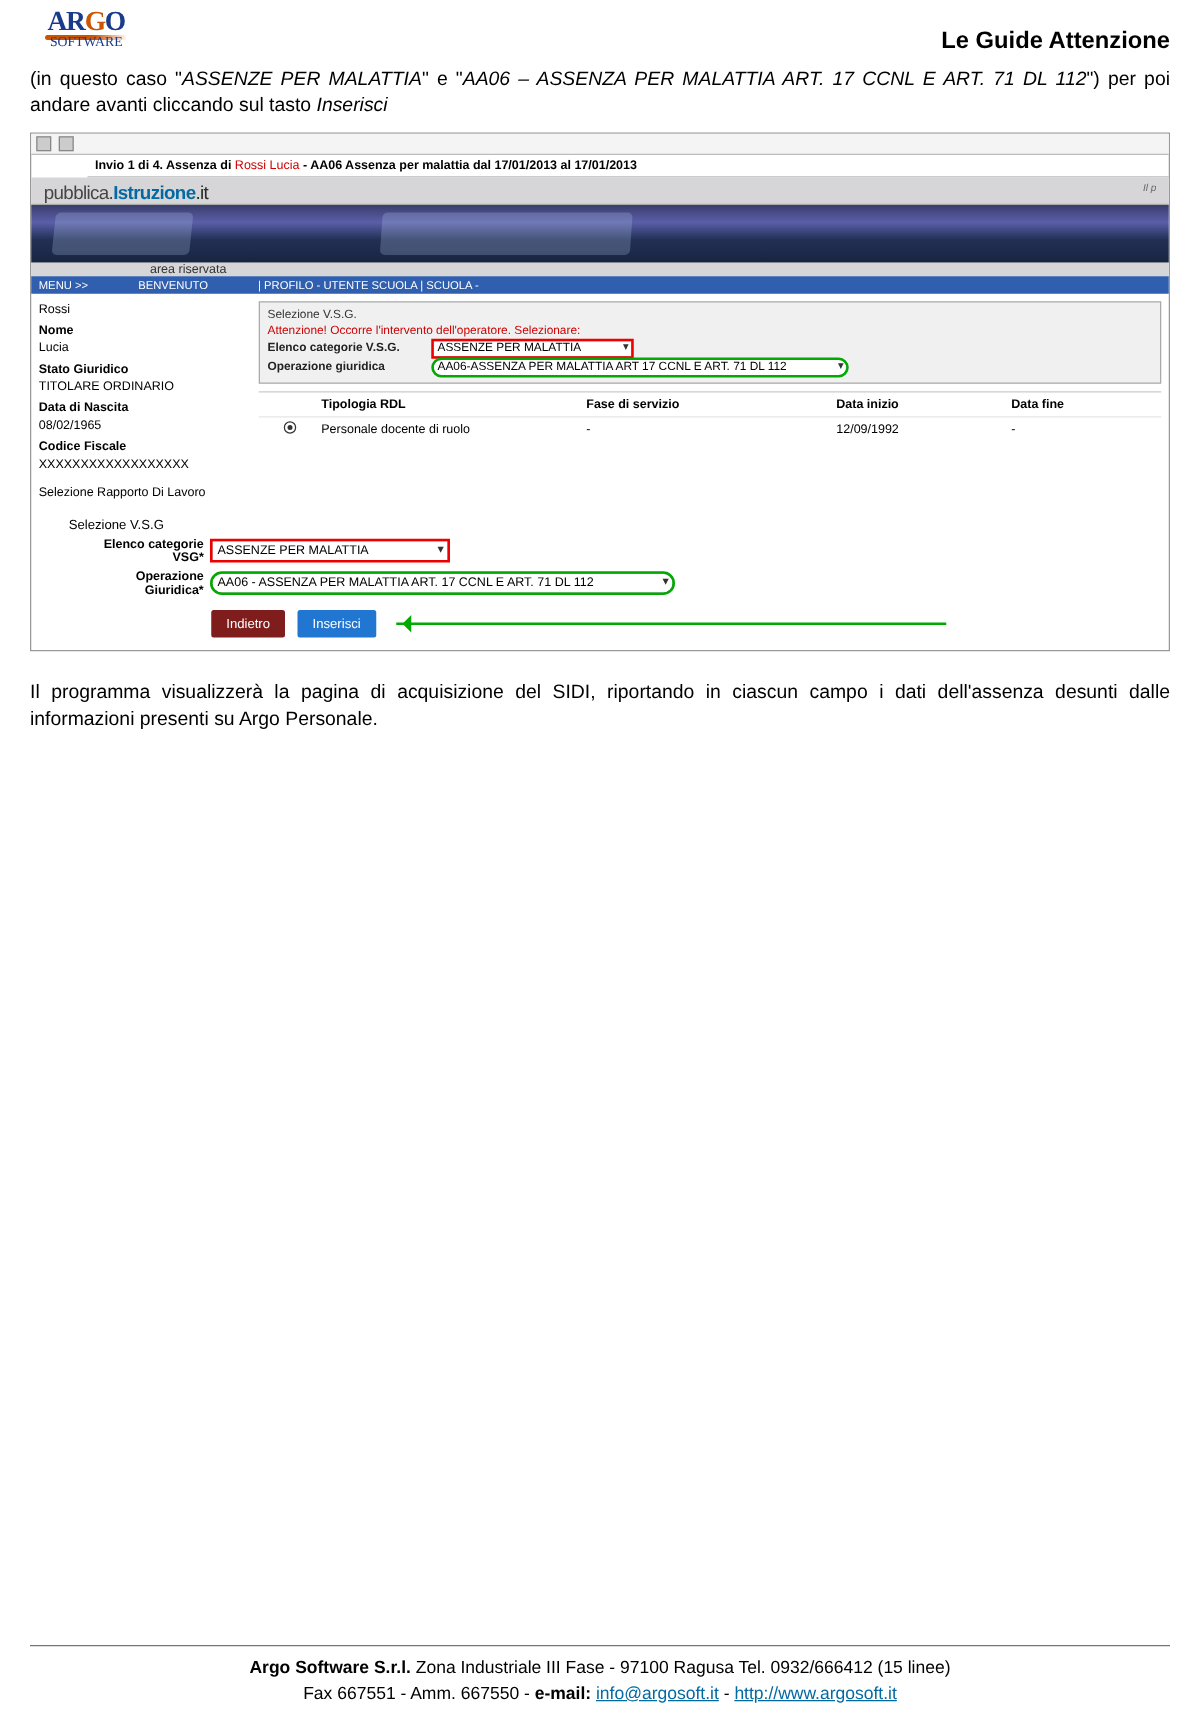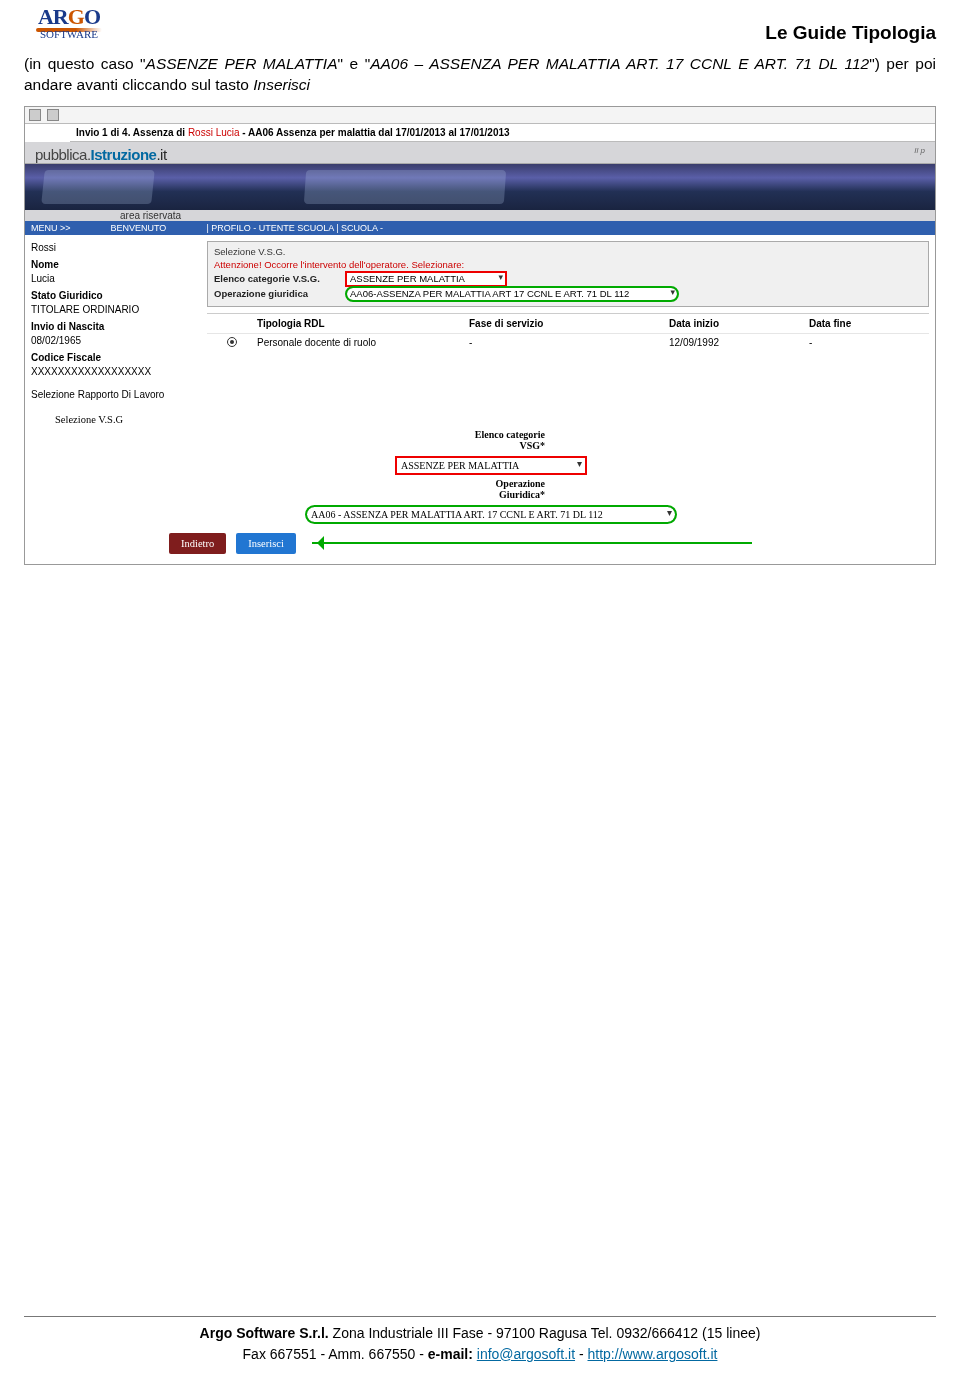--- a/index.html
+++ b/index.html
@@ -62,22 +62,22 @@
   .hl-red { outline:2px solid #e00; outline-offset:-1px; }
   .hl-green { outline:2px solid #0a0; outline-offset:-1px; border-radius:10px; }
 
   .tbl { width:100%; margin-top:6px; font-size:10px; border-top:1px solid #ccc; }
   .tbl .hd { display:flex; font-weight:bold; padding:4px 0; }
   .tbl .rw { display:flex; padding:3px 0; border-top:1px solid #e6e6e6; align-items:center; }
   .tbl .c0{width:50px; text-align:center;} .tbl .c1{flex:1;} .tbl .c2{width:200px;} .tbl .c3{width:140px;} .tbl .c4{width:120px;}
   .radio { width:10px;height:10px;border:1px solid #333;border-radius:50%;display:inline-block;position:relative; }
   .radio.sel::after{content:"";position:absolute;inset:2px;background:#333;border-radius:50%;}
 
-  .sec-vsg { padding:6px 8px 10px 30px; font-size:10.5px;font-family:Liberation Serif, serif; }
-  .sec-vsg .row { display:flex; align-items:center; margin:4px 0; gap:6px;flex-direction:column; }
+  .sec-vsg { padding:6px 8px 10px 30px; font-size:10.5px; }
+  .sec-vsg .row { display:flex; align-items:center; margin:4px 0; gap:6px; }
   .sec-vsg .klabel { width:108px; text-align:right; font-weight:bold; font-size:10px; }
   .big-dd { display:inline-flex; align-items:center; background:#fff; border:1px solid #888; font-size:10px; height:17px; padding:0 16px 0 4px; position:relative; }
   .big-dd::after { content:"▾"; position:absolute; right:3px; top:0; font-size:10px; color:#333; }
   .btns-row { margin:10px 0 0 114px; display:flex; gap:10px; align-items:center; }
   .btn { font-size:10.5px; color:#fff; padding:5px 12px; border-radius:2px; }
   .btn.light { background:#7f1d1d; }
   .btn.primary { background:#2176d2; }
   .arrow { flex:1; height:2px; background:#0a0; position:relative; margin-left:6px; max-width:440px; }
   .arrow::before { content:""; position:absolute; left:-2px; top:-6px; border:7px solid transparent; border-right-color:#0a0; }
 
@@ -94,21 +94,21 @@
 
 <div class="page">
   <div class="header-row">
     <div class="logo">
       <span class="logo-glyph">
         <span>AR</span><span class="o-dot">G</span><span>O</span>
       </span>
       <span class="swoosh"></span>
       <span class="logo-soft">SOFTWARE</span>
     </div>
-    <div class="doc-title">Le Guide Tipologia</div>
+    <div class="doc-title">Le Guide Attenzione</div>
   </div>
 
   <p class="body-text">
     <span>(in questo caso "</span><i>ASSENZE PER MALATTIA</i><span>" e "</span><i>AA06 – ASSENZA PER MALATTIA ART. 17 CCNL E ART. 71 DL 112</i><span>") per poi andare avanti cliccando sul tasto </span><i>Inserisci</i>
   </p>
 
   <div class="shot">
     <div class="shot-toolbar">
       <span class="ico"></span>
       <span class="ico"></span>
@@ -129,21 +129,21 @@
       <span>| PROFILO - UTENTE SCUOLA | SCUOLA -</span>
     </div>
 
     <div class="form-area">
       <div class="left-col">
         <div>Rossi</div>
         <div class="lbl">Nome</div>
         <div>Lucia</div>
         <div class="lbl">Stato Giuridico</div>
         <div>TITOLARE ORDINARIO</div>
-        <div class="lbl">Invio di Nascita</div>
+        <div class="lbl">Data di Nascita</div>
         <div>08/02/1965</div>
         <div class="lbl">Codice Fiscale</div>
         <div>XXXXXXXXXXXXXXXXXX</div>
         <div style="margin-top:10px">Selezione Rapporto Di Lavoro</div>
       </div>
 
       <div class="right-col">
         <div class="gray-box">
           <div class="hdr">Selezione V.S.G.</div>
           <div class="warn">Attenzione! Occorre l'intervento dell'operatore. Selezionare:</div>
@@ -187,20 +187,21 @@
         <span class="big-dd hl-green" style="width:370px">AA06 - ASSENZA PER MALATTIA ART. 17 CCNL E ART. 71 DL 112</span>
       </div>
       <div class="btns-row">
         <span class="btn light">Indietro</span>
         <span class="btn primary">Inserisci</span>
         <span class="arrow"></span>
       </div>
     </div>
   </div>
 
+  <p class="body-text2">Il programma visualizzerà la pagina di acquisizione del SIDI, riportando in ciascun campo i dati dell'assenza desunti dalle informazioni presenti su Argo Personale.</p>
 </div>
 
 <div class="footer">
   <div>
     <b>Argo Software S.r.l.</b><span> Zona Industriale III Fase - 97100 Ragusa Tel. 0932/666412 (15 linee)</span>
   </div>
   <div>
     <span>Fax 667551 - Amm. 667550 - </span><b>e-mail: </b><a href="#">info@argosoft.it</a><span> - </span><a href="#">http://www.argosoft.it</a>
   </div>
 </div>

